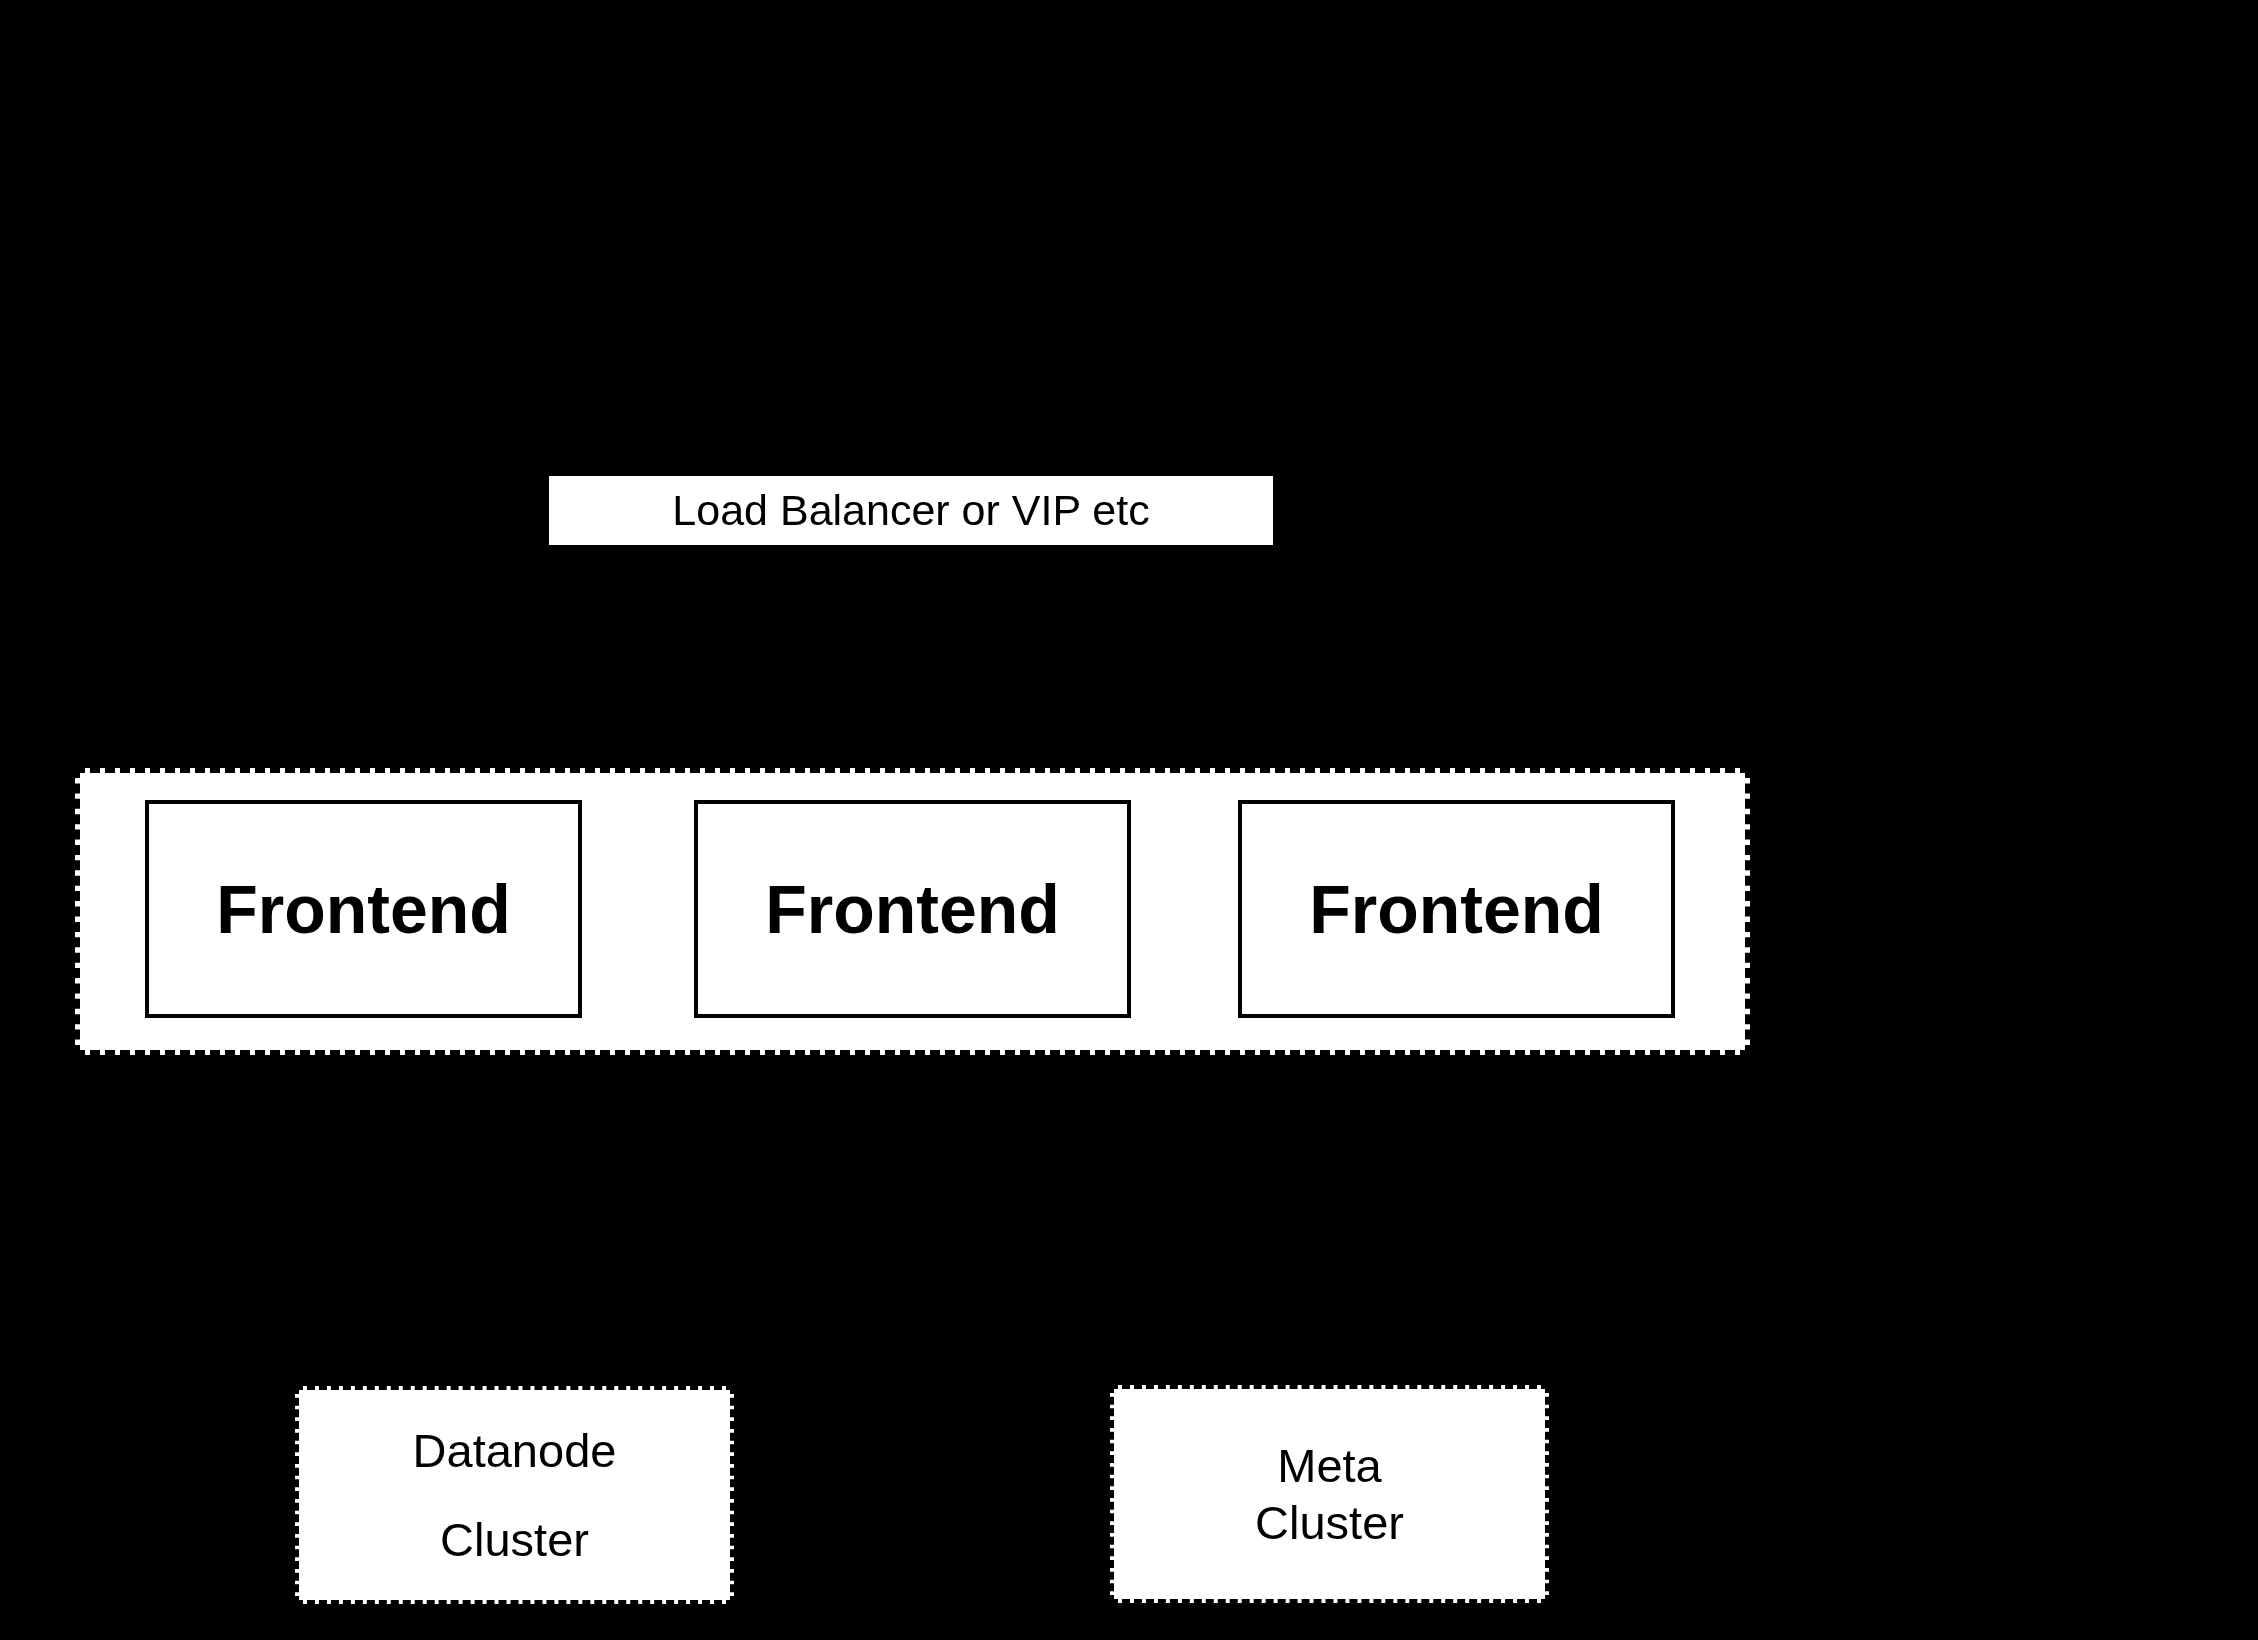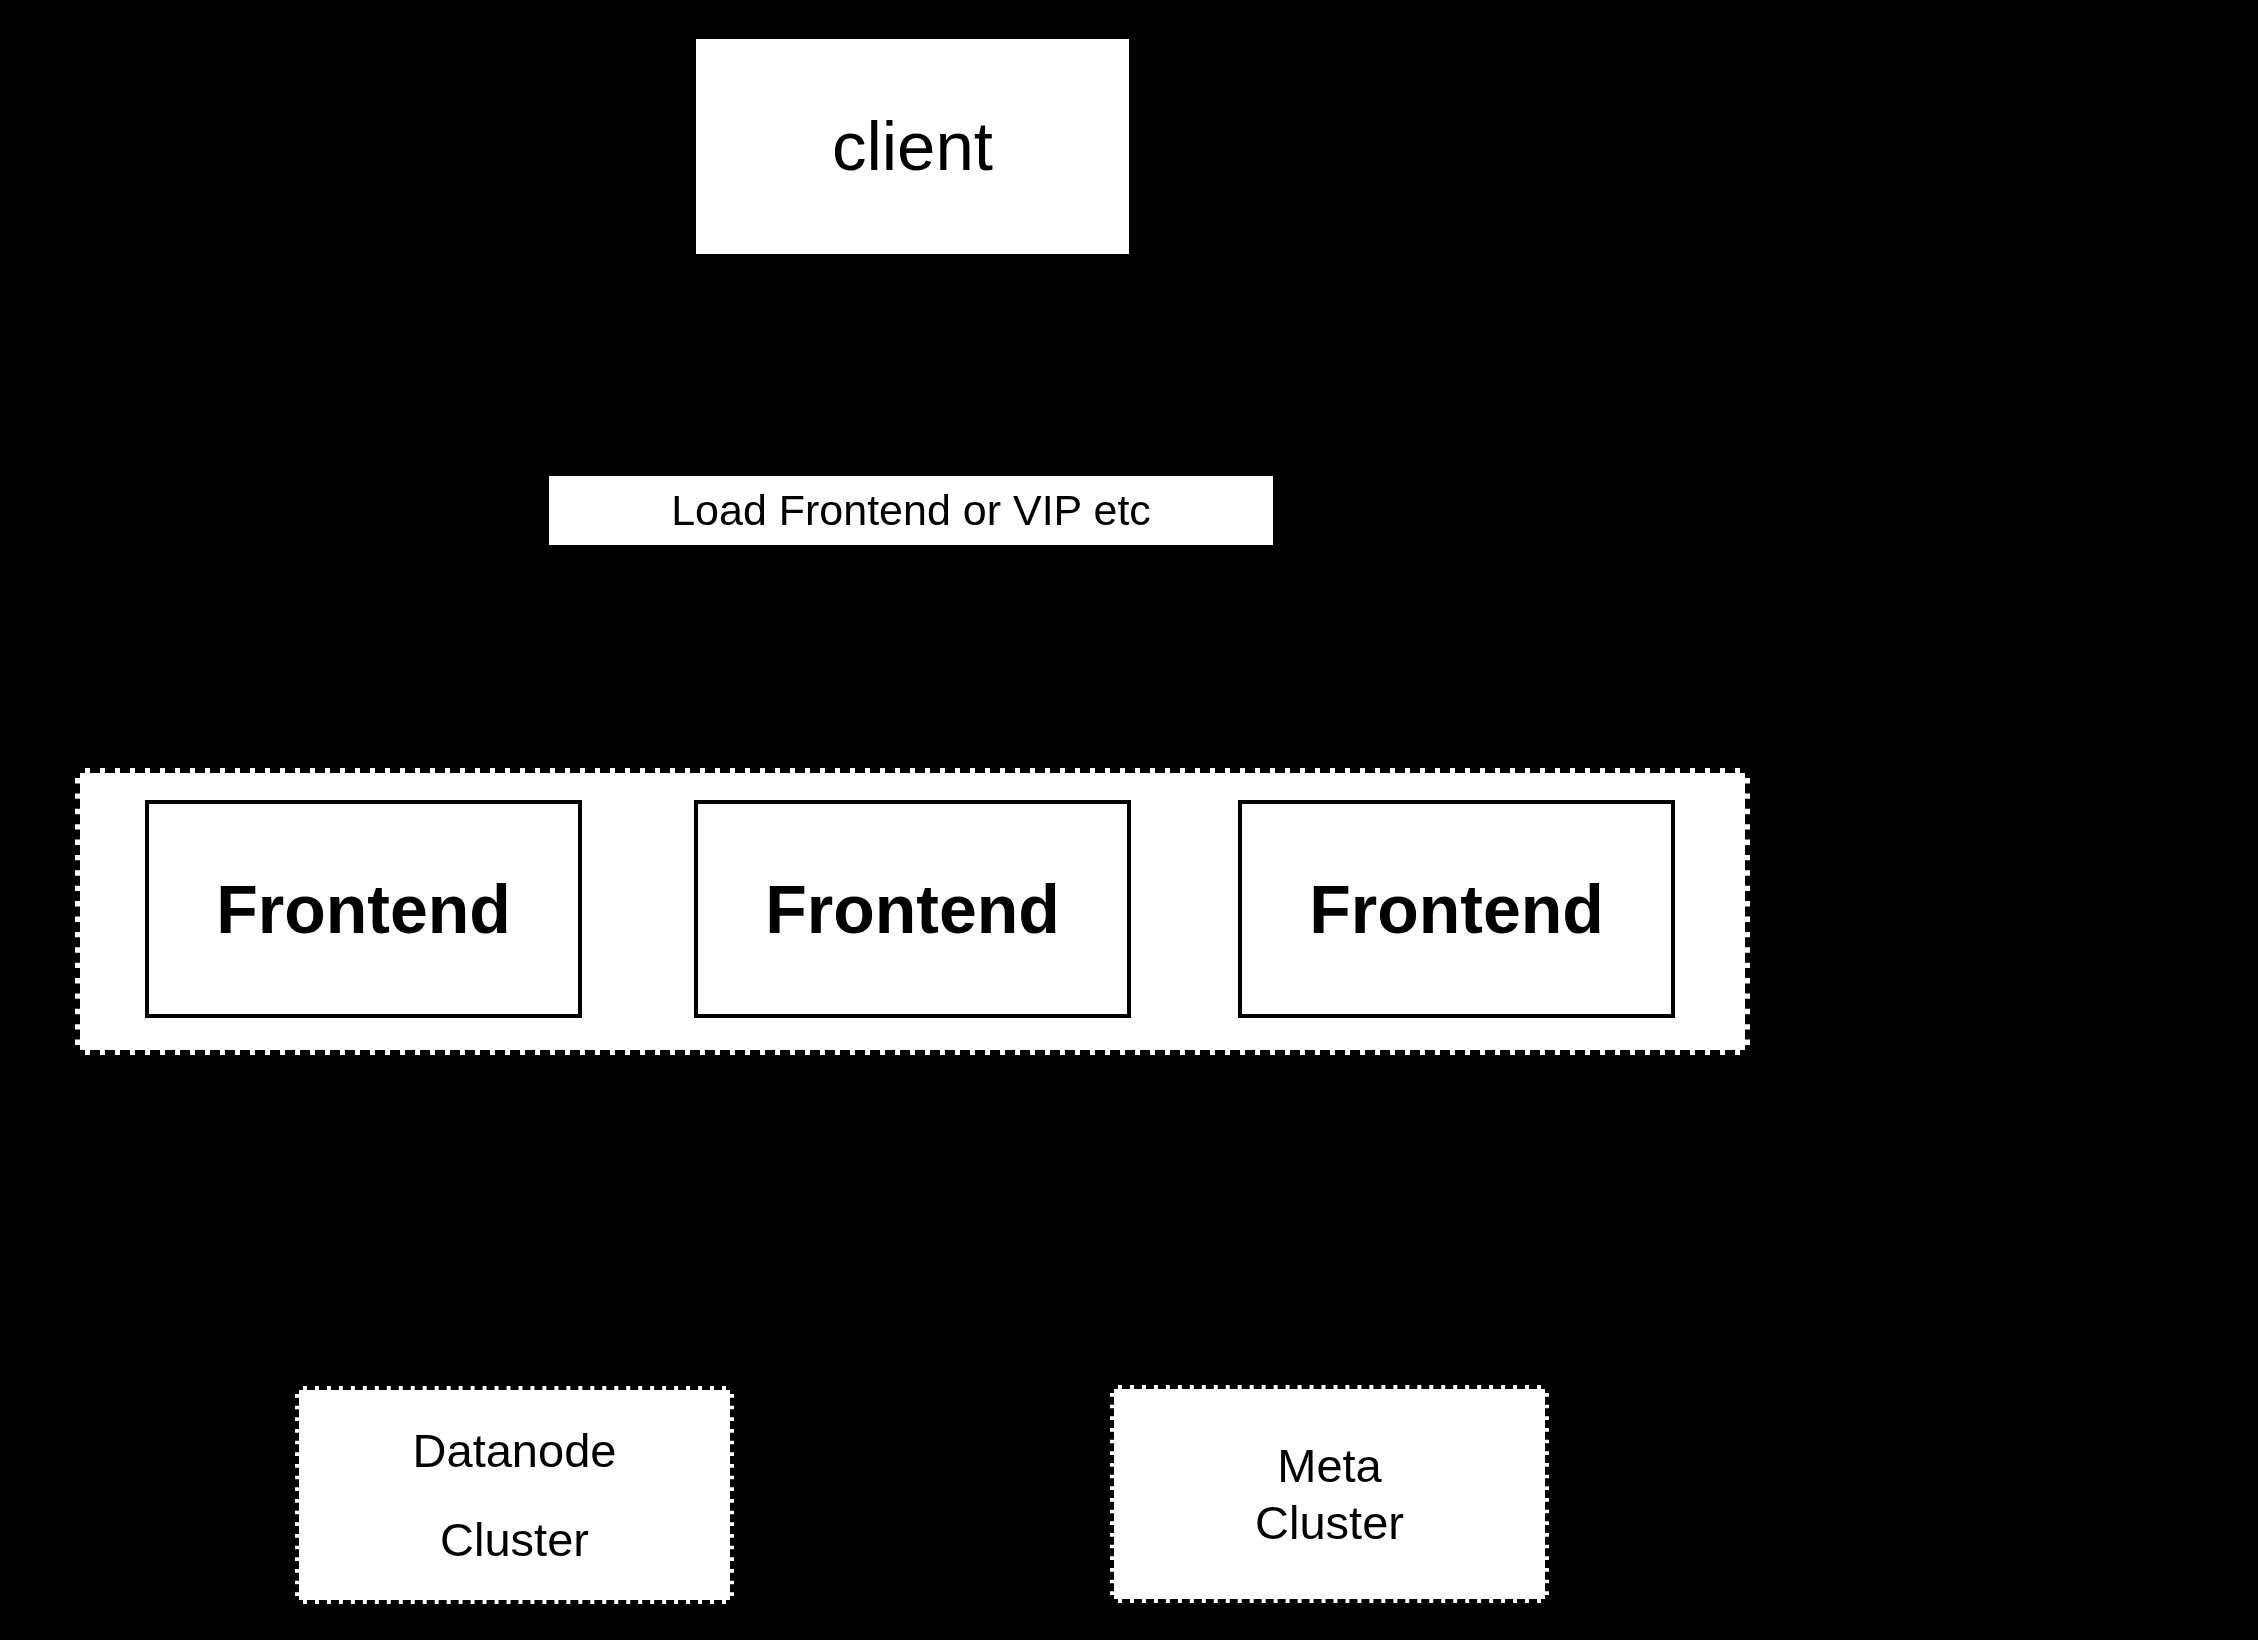--- a/index.html
+++ b/index.html
@@ -63,26 +63,23 @@
   }
   .datanode-cluster { left: 295px; top: 1386px; gap: 32px; }
   .meta-cluster { left: 1110px; top: 1385px; align-items: center; }
   .label-line { display: block; }
 </style>
 </head>
 <body>
 
 <div id="canvas">
 
-  <div class="node client-node">
-    <span>client</span>
-  </div>
 
   <div class="node lb-node">
-    <span>Load Frontend or VIP etc</span>
+    <span>Load Balancer or VIP etc</span>
   </div>
 
   <div class="frontend-container"></div>
 
   <div class="node frontend-node frontend-1">
     <span>Frontend</span>
   </div>
 
   <div class="node frontend-node frontend-2">
     <span>Frontend</span>

